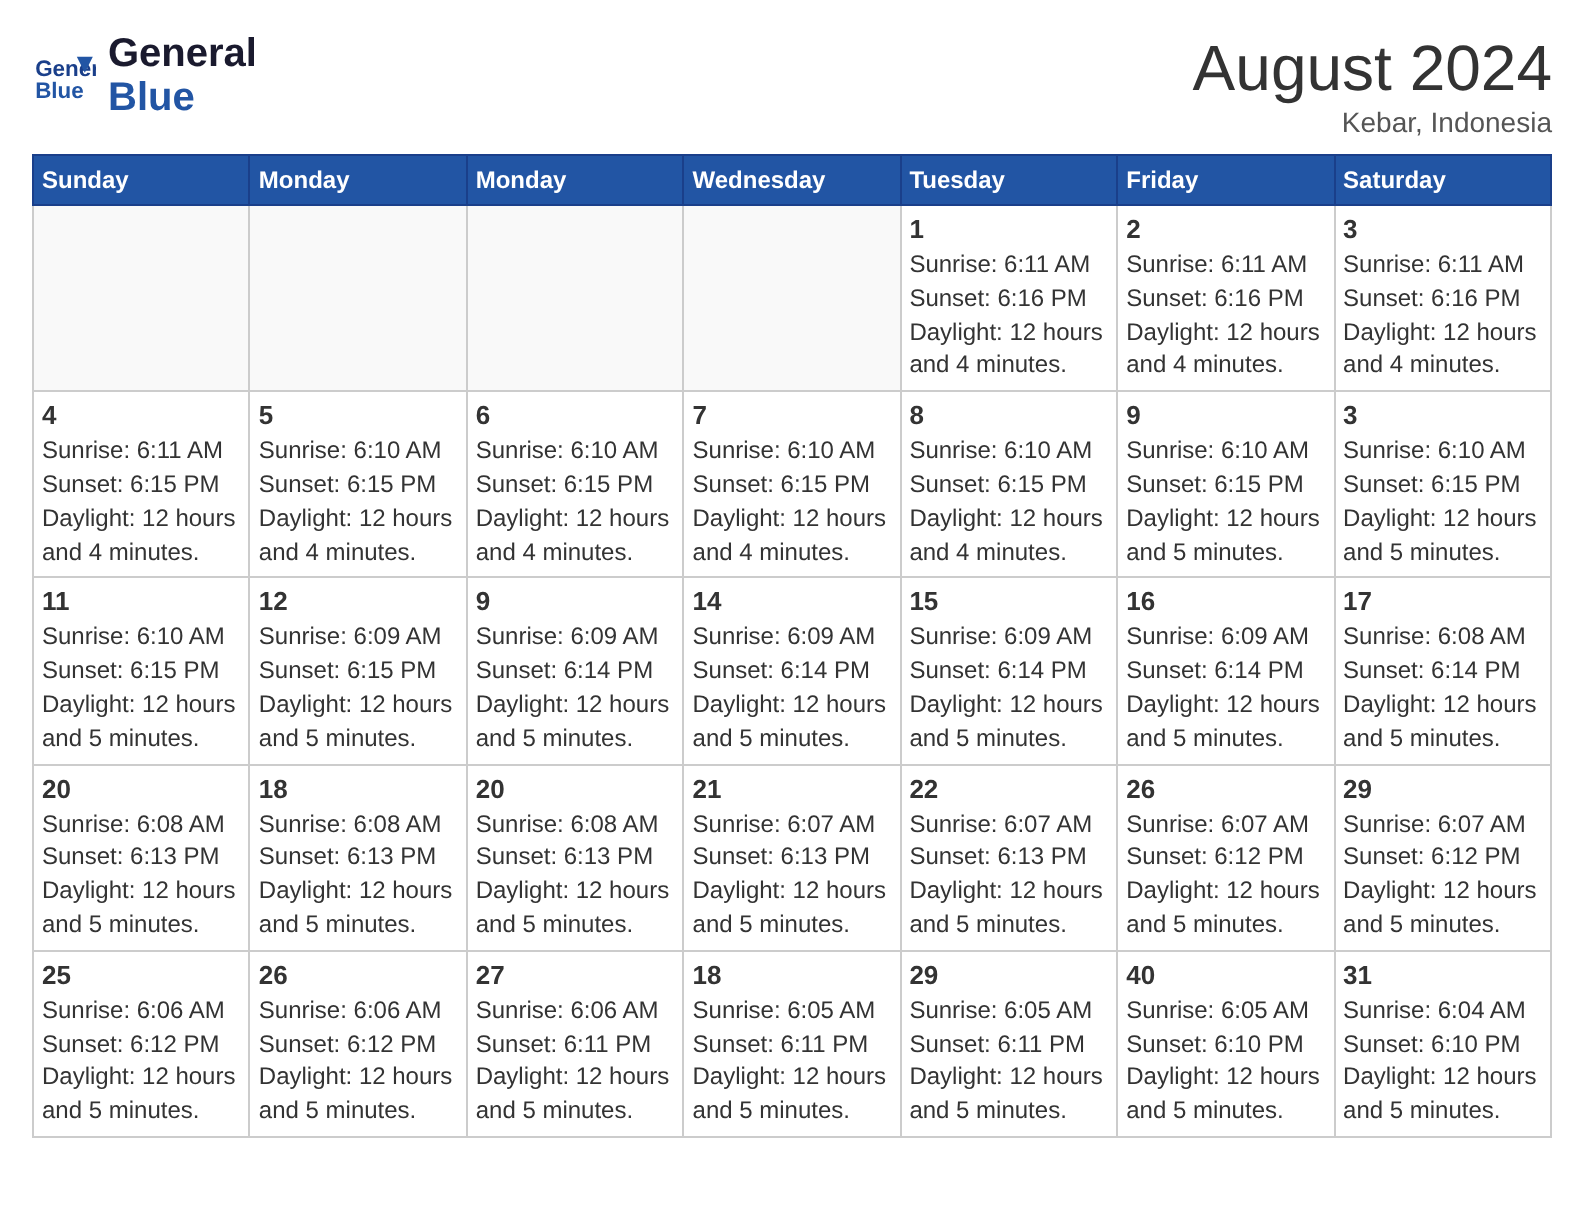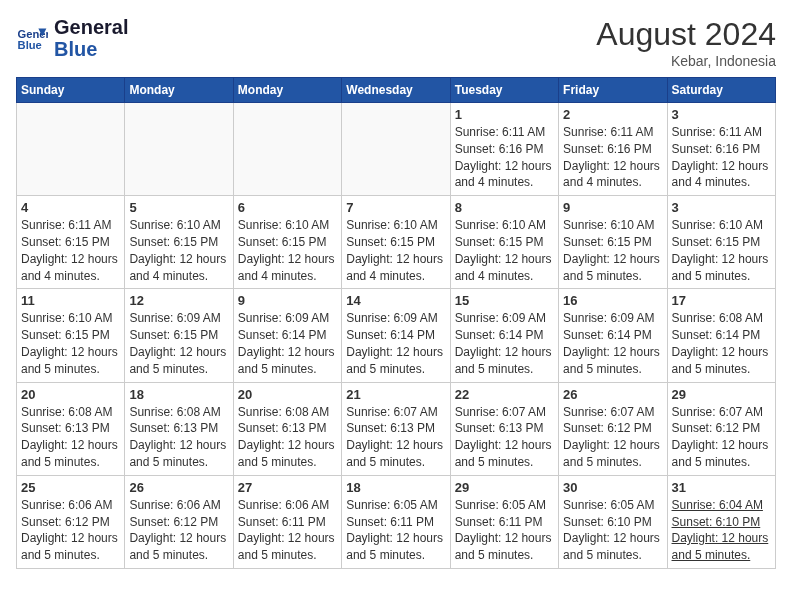--- a/index.html
+++ b/index.html
@@ -326,28 +326,28 @@
 and 5 minutes.</div>
         </td>
         <td>
           <div class="day-number">29</div>
           <div class="day-info" style="white-space: pre-line;">Sunrise: 6:05 AM
 Sunset: 6:11 PM
 Daylight: 12 hours
 and 5 minutes.</div>
         </td>
         <td>
-          <div class="day-number">30</div>
+          <div class="day-number">40</div>
           <div class="day-info" style="white-space: pre-line;">Sunrise: 6:05 AM
 Sunset: 6:10 PM
 Daylight: 12 hours
 and 5 minutes.</div>
         </td>
         <td>
           <div class="day-number">31</div>
-          <div class="day-info" style="white-space: pre-line; text-decoration: underline;">Sunrise: 6:04 AM
+          <div class="day-info" style="white-space: pre-line;">Sunrise: 6:04 AM
 Sunset: 6:10 PM
 Daylight: 12 hours
 and 5 minutes.</div>
         </td>
       </tr>
     </tbody>
 </table>
 
 </body></html>

